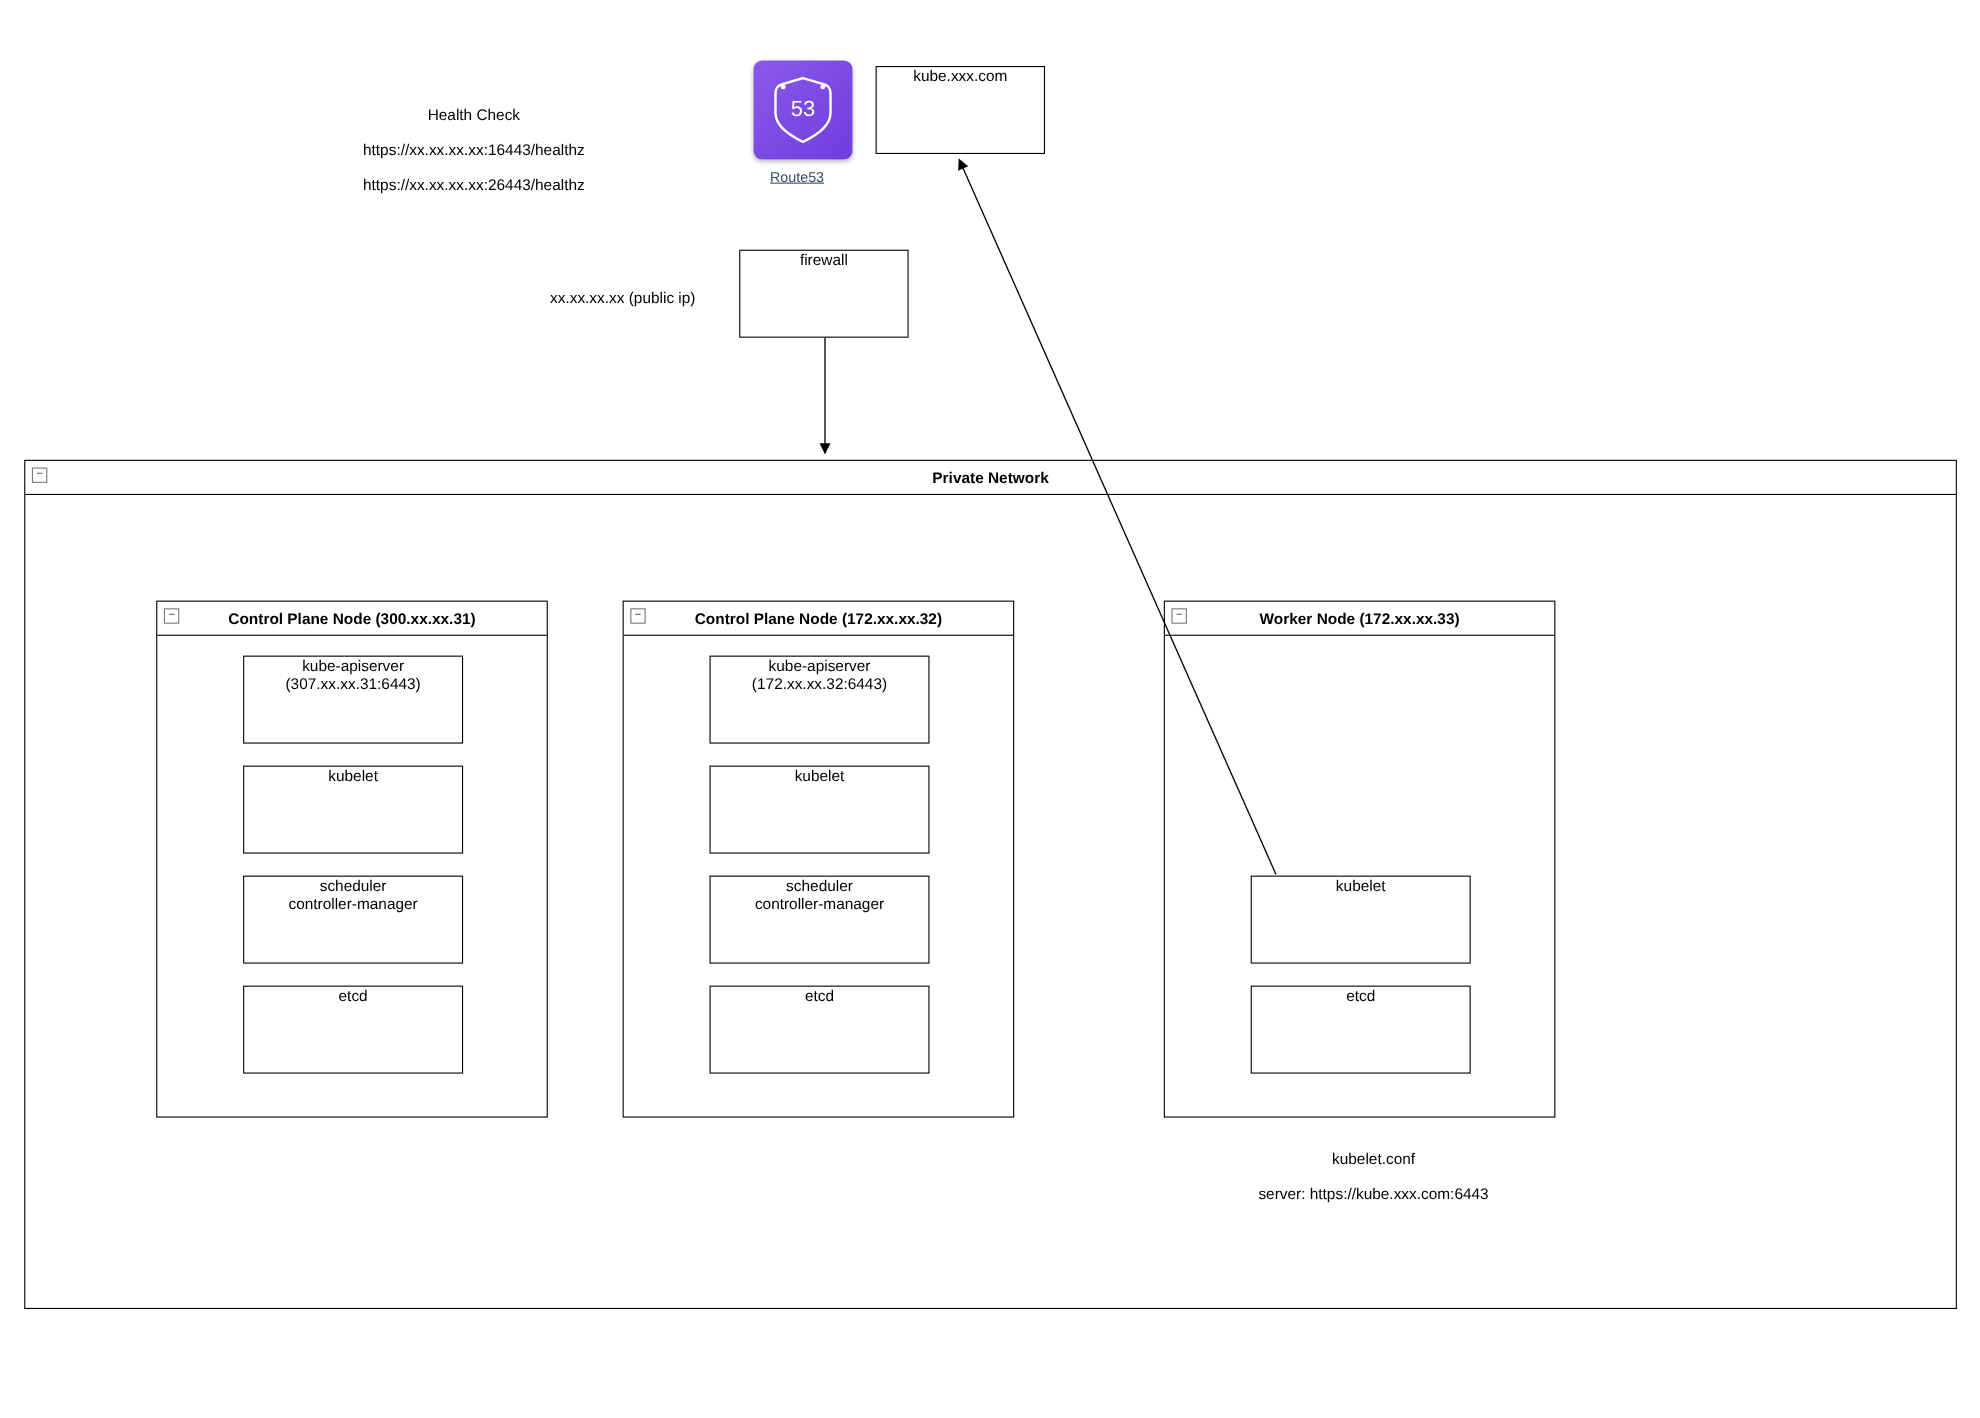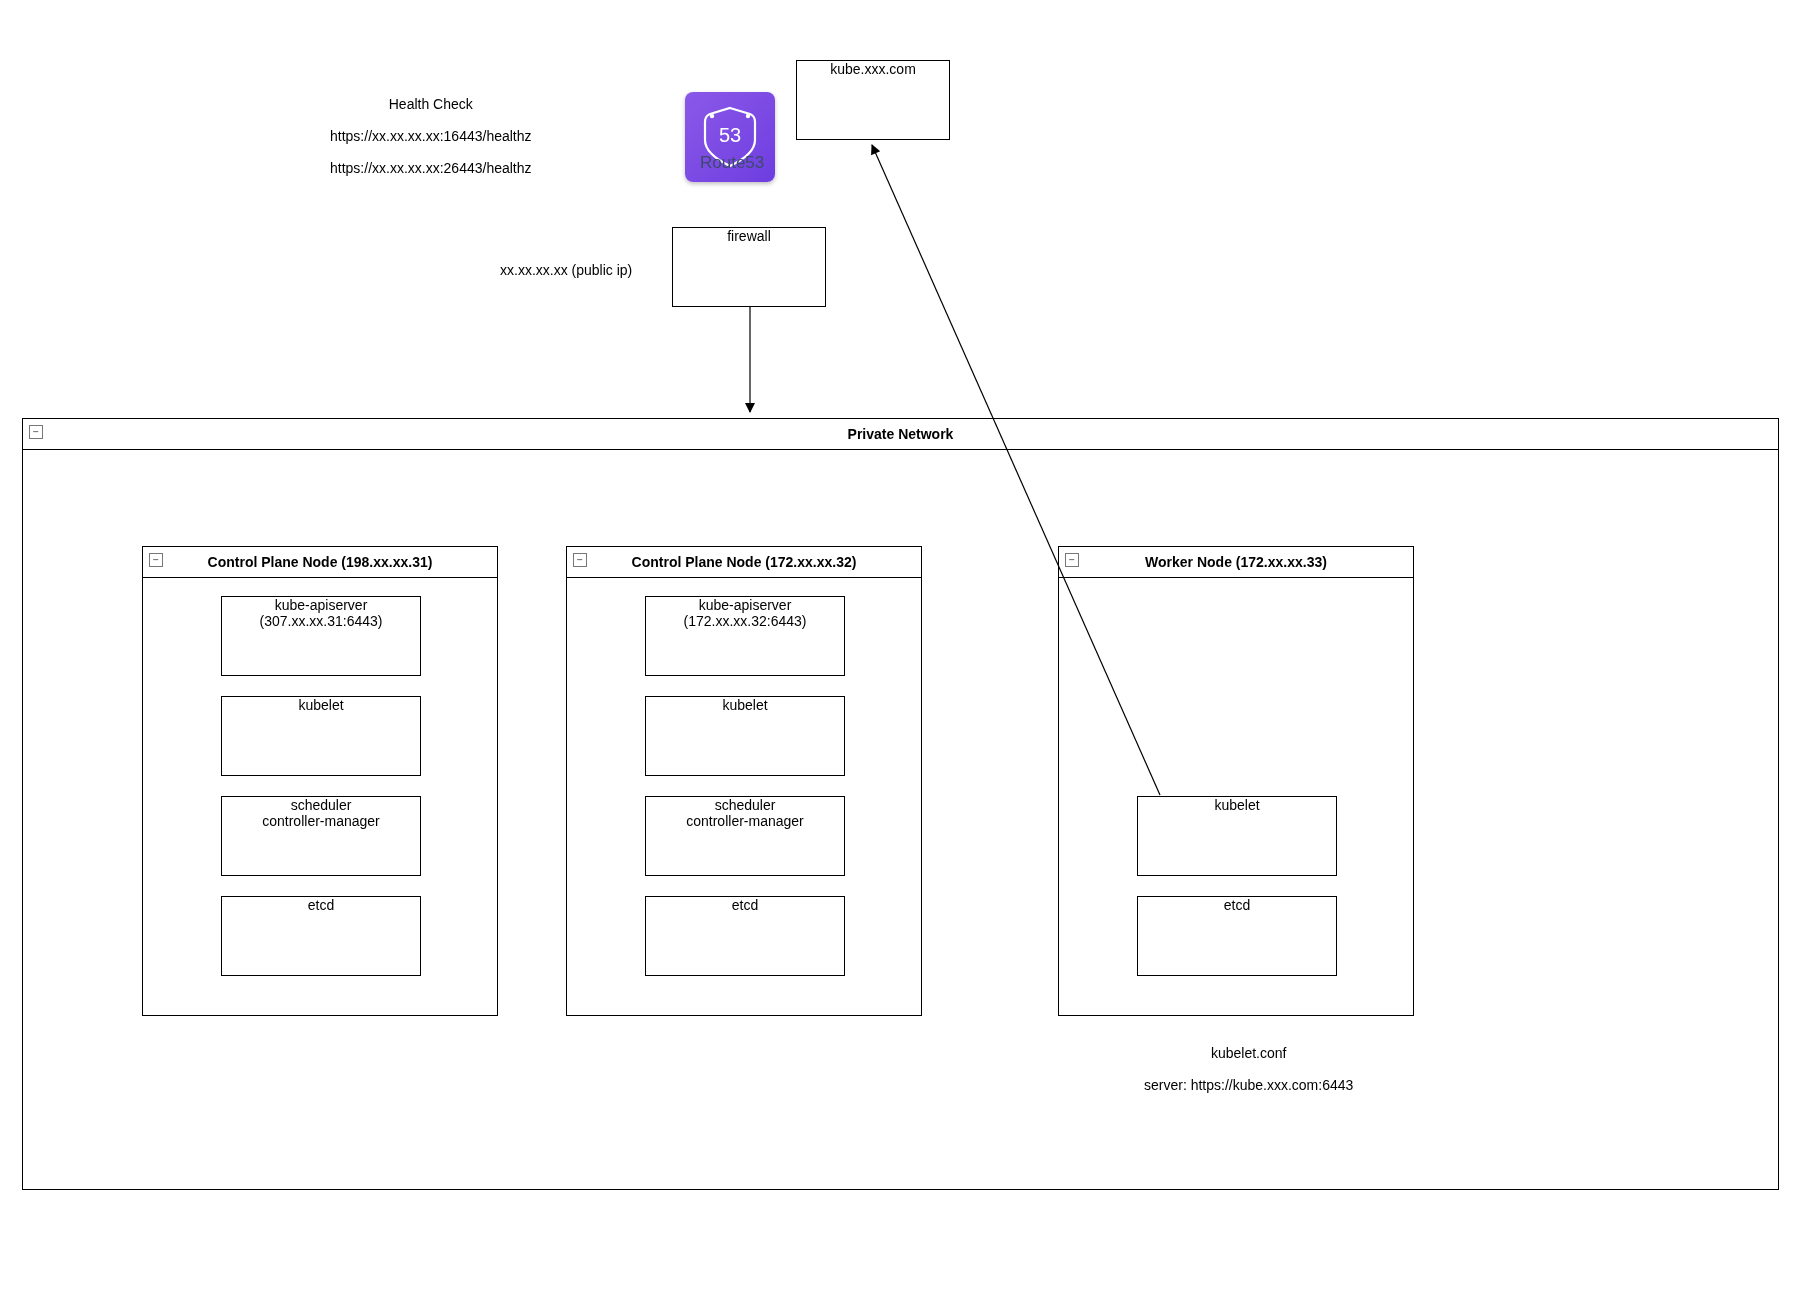--- a/index.html
+++ b/index.html
@@ -69,26 +69,26 @@
   .route53-badge {
     position: absolute;
     width: 90px;
     height: 90px;
     border-radius: 8px;
     background: linear-gradient(135deg, #8b59e8 0%, #6e3de0 100%);
     box-shadow: 0 2px 4px rgba(0,0,0,0.25);
     display: flex;
     align-items: center;
     justify-content: center;
-    margin-top: 37px;
   }
   .route53-label {
     position: absolute;
-    font-size: 17px;
+    font-size: 13px;
     color: #3c4a6b;
+    text-decoration: underline;
   }
   .arrow {
     position: absolute;
     overflow: visible;
   }
 </style>
 </head>
 <body>
 
 <div class="canvas">
@@ -123,21 +123,21 @@
 
   <div class="group" style="left:22px; top:418px; width:1757px; height:772px;">
     <div class="group-header">
       <div class="toggle">−</div>
       <span>Private Network</span>
     </div>
 
     <div class="group" style="left:119px; top:127px; width:356px; height:470px;">
       <div class="group-header">
         <div class="toggle">−</div>
-        <span>Control Plane Node (198.xx.xx.31)</span>
+        <span>Control Plane Node (300.xx.xx.31)</span>
       </div>
       <div class="box" style="left:78px; top:49px; width:200px; height:80px;">
         <div>
           <span>kube-apiserver</span><br>
           <span>(307.xx.xx.31:6443)</span>
         </div>
       </div>
       <div class="box" style="left:78px; top:149px; width:200px; height:80px;">
         <span>kubelet</span>
       </div>

